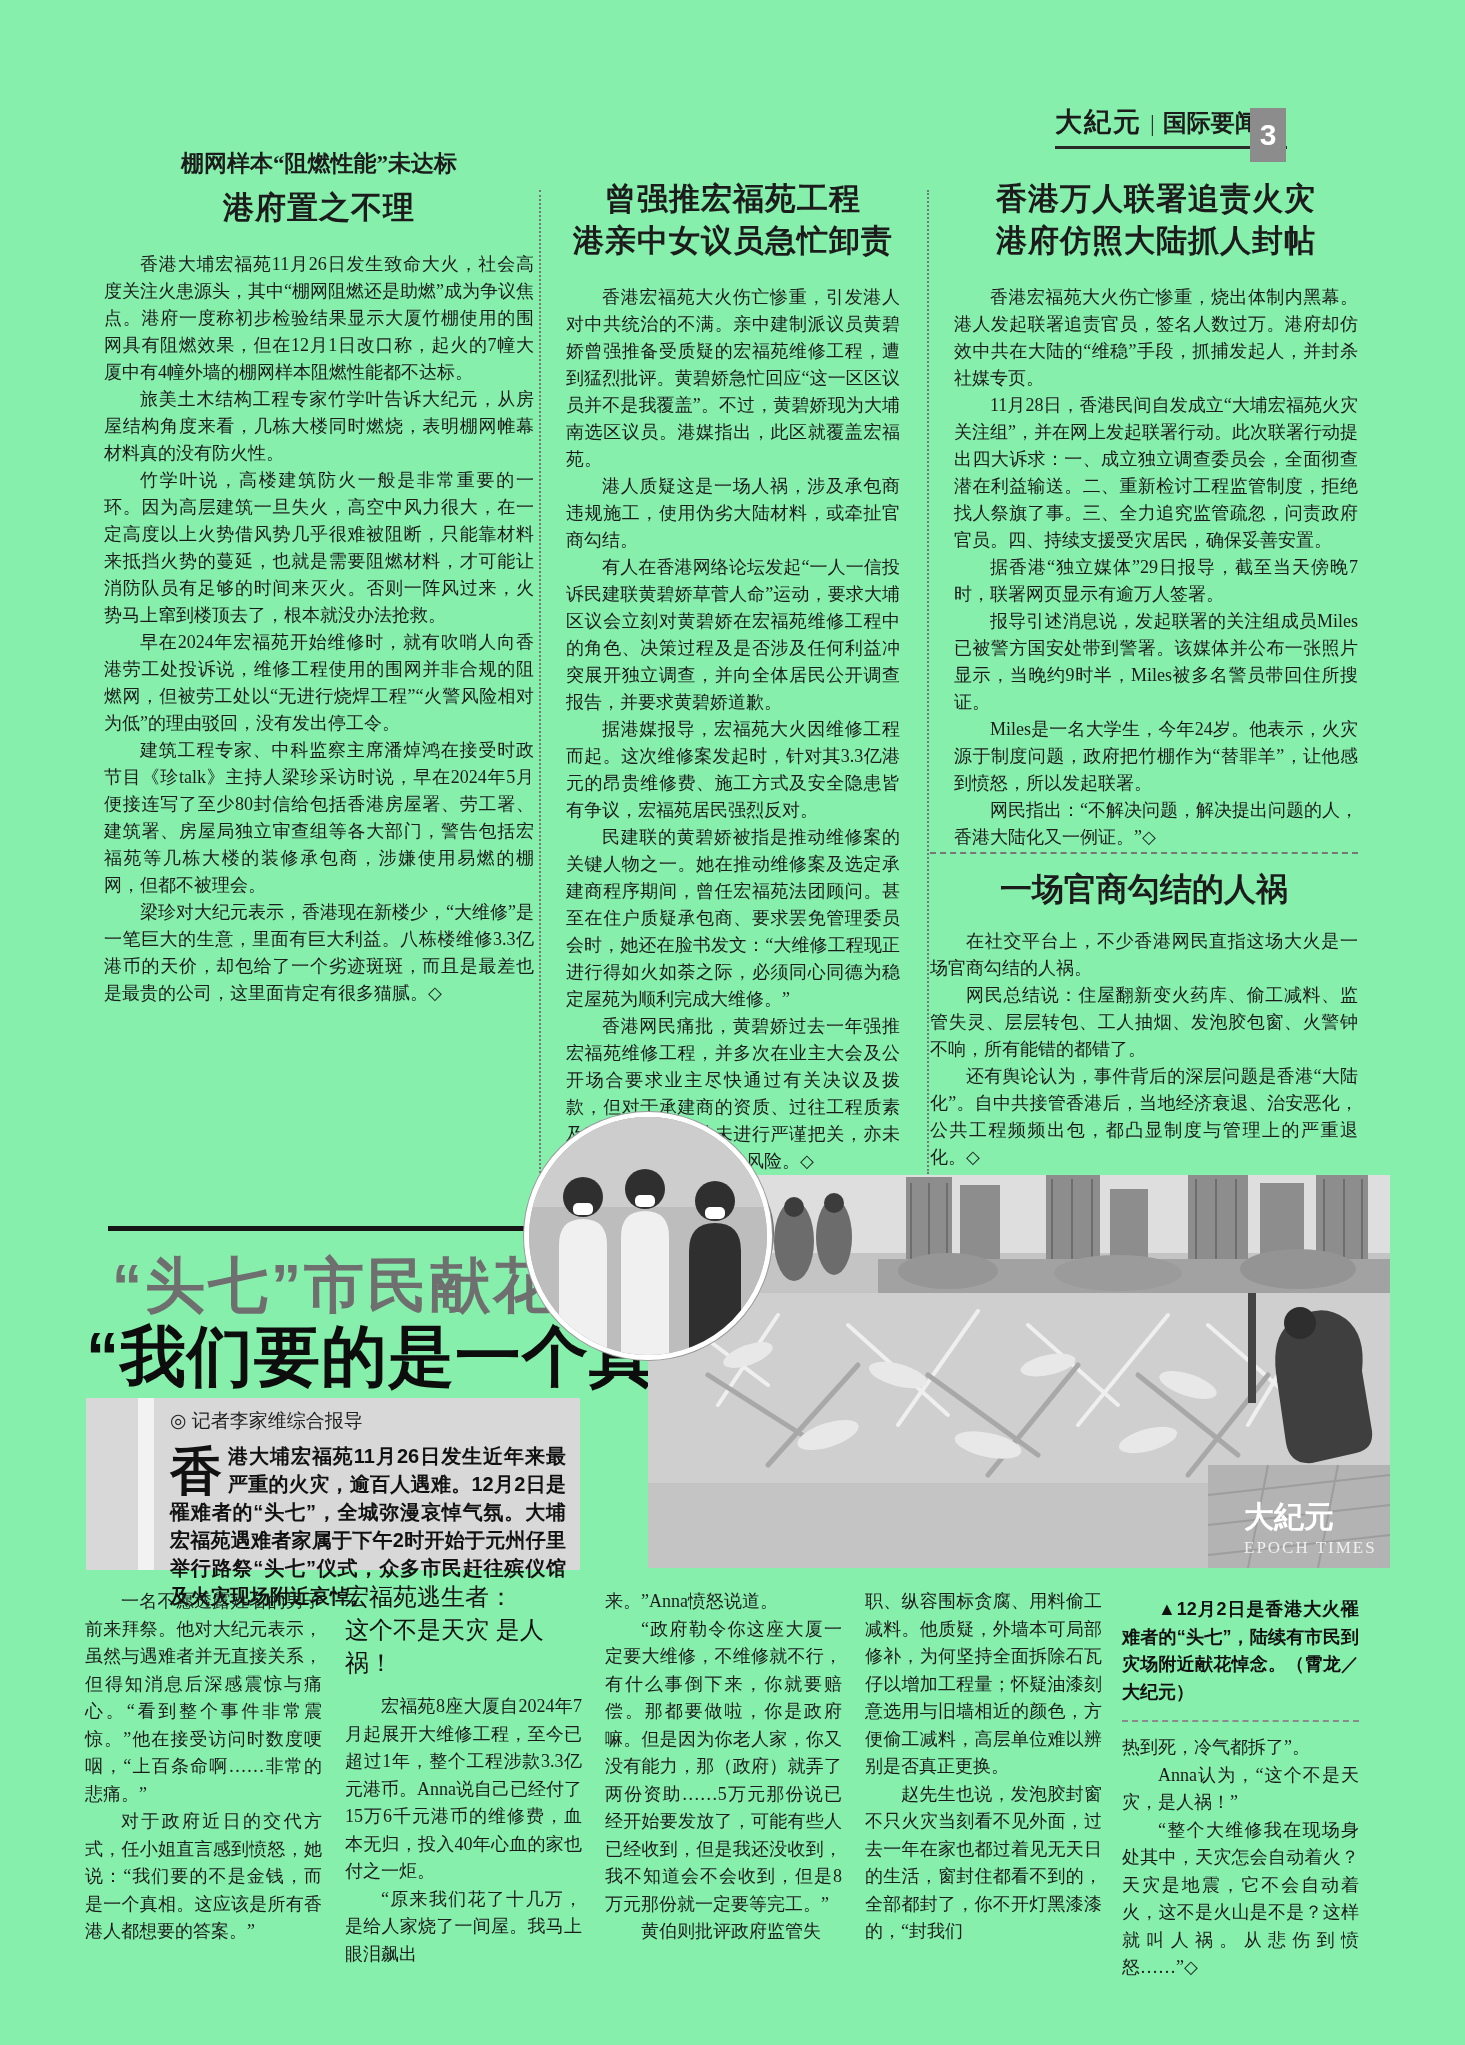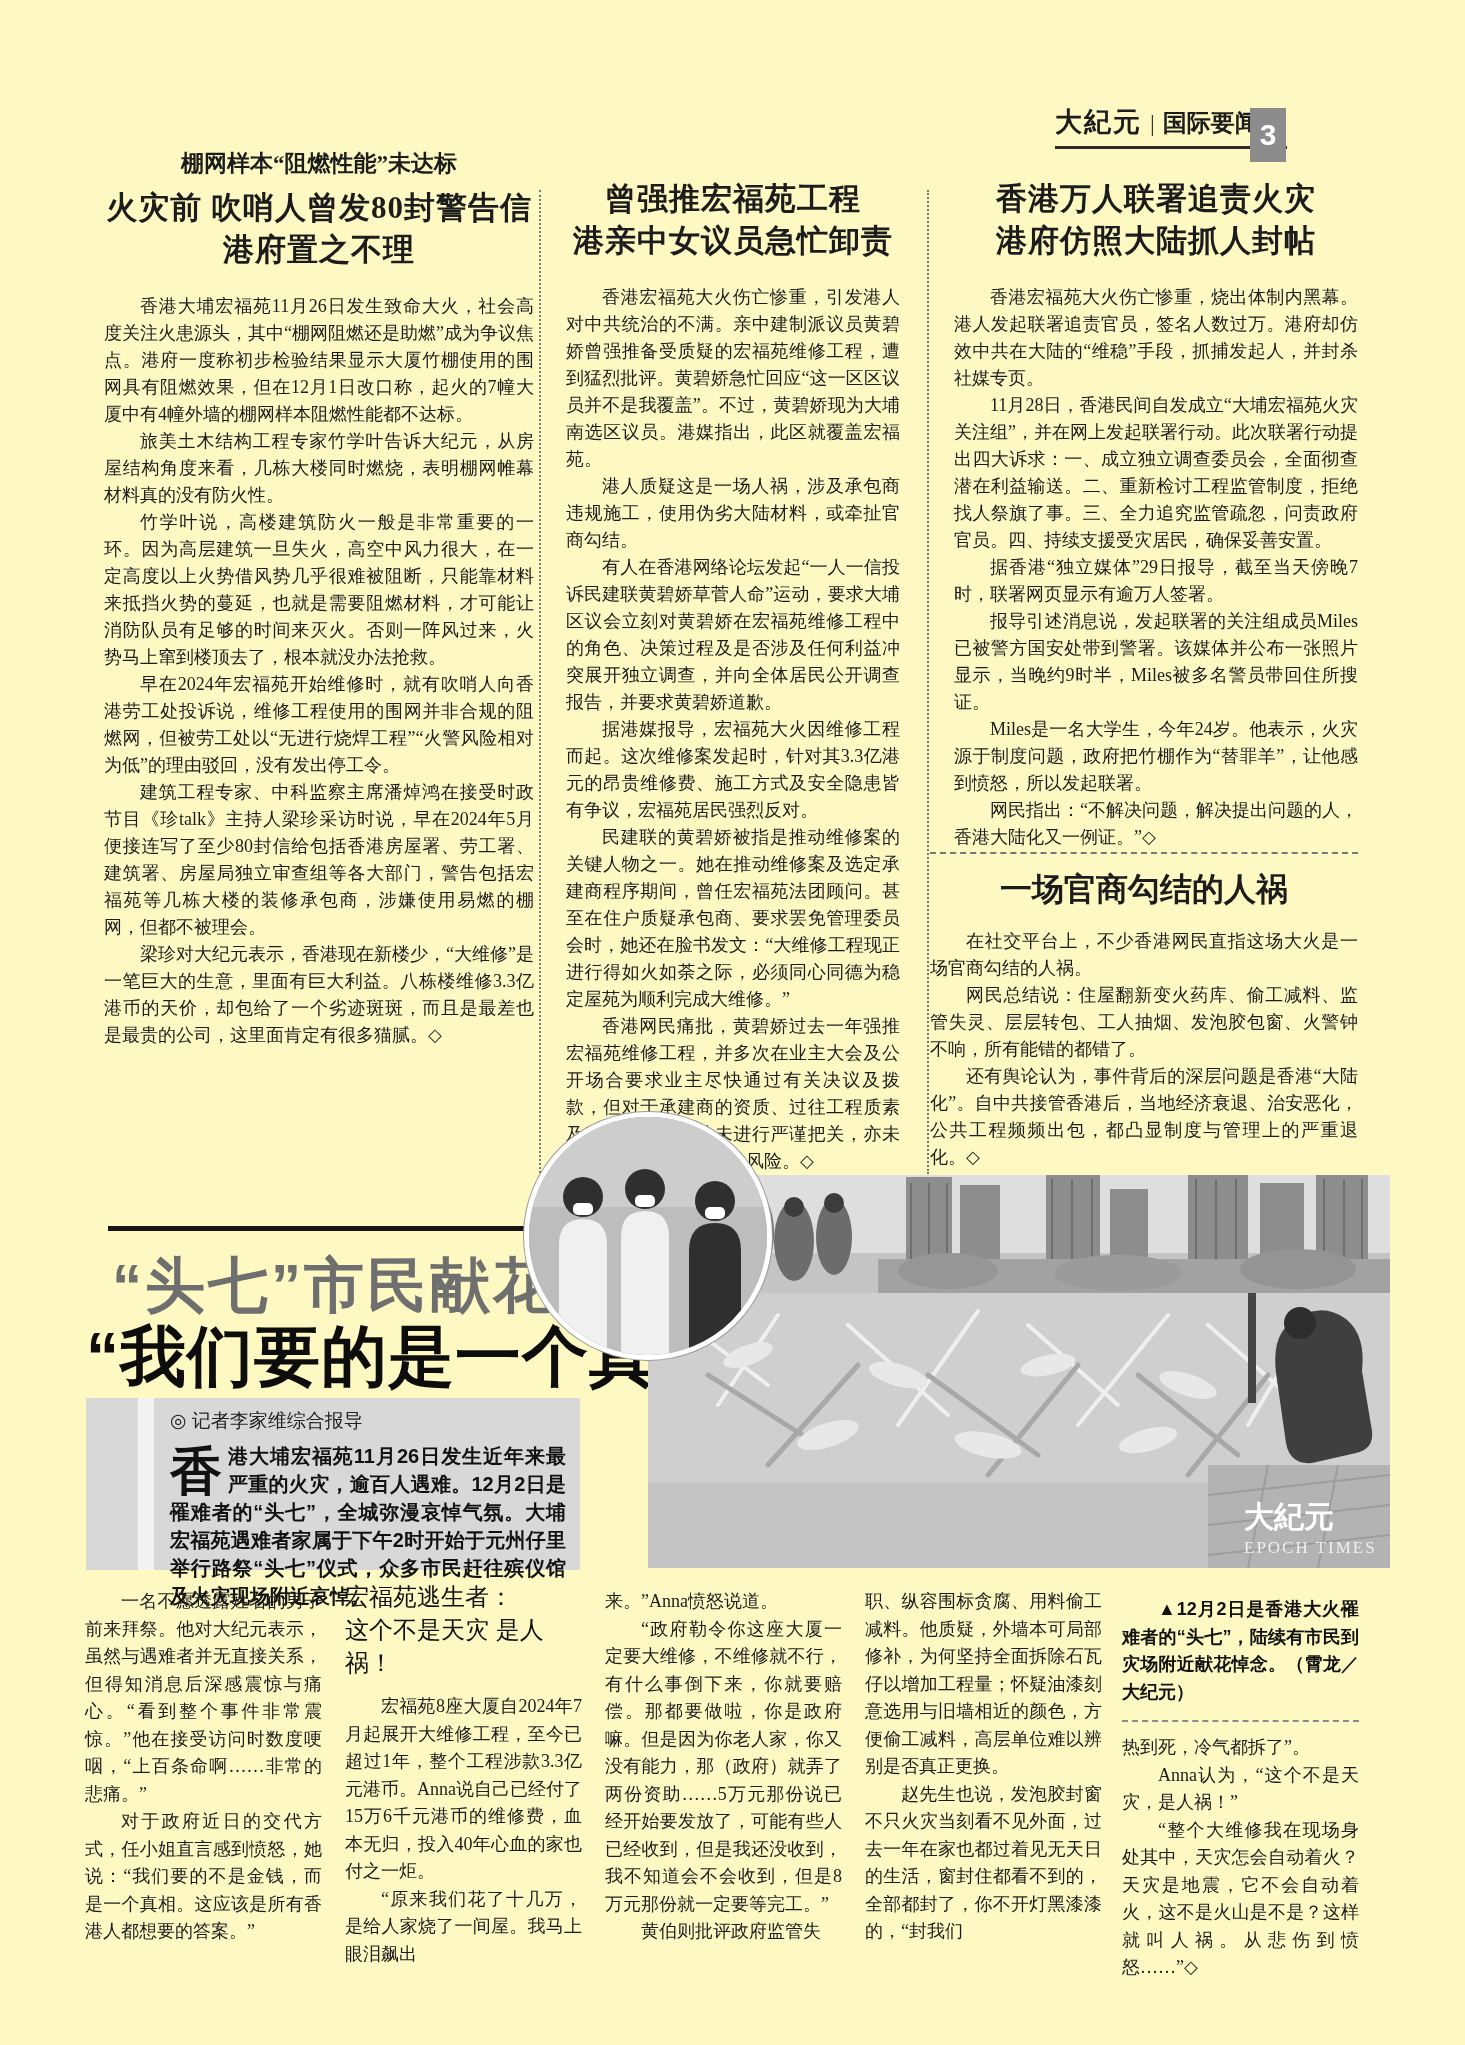--- a/index.html
+++ b/index.html
@@ -1,16 +1,16 @@
 <!DOCTYPE html>
 <html><head>
 <meta charset="utf-8">
 <style>
   html,body{margin:0;padding:0;background:#e8e8e8;}
-  .page{position:relative;width:1465px;height:2045px;background:#fef9c3;overflow:hidden;
+  .page{position:relative;width:1465px;height:2045px;background:#86efac;overflow:hidden;
         font-family:"Liberation Serif","DejaVu Serif",serif;color:#1c1c1c;}
 
   
   .ph-wrap{position:absolute;left:1055px;top:104px;width:232px;}
   .ph-text{display:flex;align-items:baseline;gap:8px;border-bottom:3px solid #2a2a2a;
            padding-bottom:6px;white-space:nowrap;}
   .ph-masthead{font-size:27px;font-weight:900;font-family:"Liberation Sans","DejaVu Sans",sans-serif;letter-spacing:2px;}
   .ph-divider{font-size:24px;color:#333;}
   .ph-section{font-size:24px;font-weight:700;font-family:Liberation Sans, sans-serif;}
   .ph-pagenum{position:absolute;left:1250px;top:108px;width:36px;height:54px;background:#8c8c8c;
@@ -67,21 +67,20 @@
       <span class="ph-masthead">大紀元</span>
       <span class="ph-divider">|</span>
       <span class="ph-section">国际要闻</span>
     </div>
   </div>
   <div class="ph-pagenum">3</div>
 
   <article class="tcol" style="left:85px;width:430px;margin-left:19px;">
     <p class="kicker">棚网样本“阻燃性能”未达标</p>
     <h2>
-      <span style="display:block">火灾前 吹哨人曾发80封警告信</span>
       <span style="display:block">港府置之不理</span>
     </h2>
     <div class="tbody">
       <p>香港大埔宏福苑11月26日发生致命大火，社会高度关注火患源头，其中“棚网阻燃还是助燃”成为争议焦点。港府一度称初步检验结果显示大厦竹棚使用的围网具有阻燃效果，但在12月1日改口称，起火的7幢大厦中有4幢外墙的棚网样本阻燃性能都不达标。</p>
       <p>旅美土木结构工程专家竹学叶告诉大纪元，从房屋结构角度来看，几栋大楼同时燃烧，表明棚网帷幕材料真的没有防火性。</p>
       <p>竹学叶说，高楼建筑防火一般是非常重要的一环。因为高层建筑一旦失火，高空中风力很大，在一定高度以上火势借风势几乎很难被阻断，只能靠材料来抵挡火势的蔓延，也就是需要阻燃材料，才可能让消防队员有足够的时间来灭火。否则一阵风过来，火势马上窜到楼顶去了，根本就没办法抢救。</p>
       <p>早在2024年宏福苑开始维修时，就有吹哨人向香港劳工处投诉说，维修工程使用的围网并非合规的阻燃网，但被劳工处以“无进行烧焊工程”“火警风险相对为低”的理由驳回，没有发出停工令。</p>
       <p>建筑工程专家、中科监察主席潘焯鸿在接受时政节目《珍talk》主持人梁珍采访时说，早在2024年5月便接连写了至少80封信给包括香港房屋署、劳工署、建筑署、房屋局独立审查组等各大部门，警告包括宏福苑等几栋大楼的装修承包商，涉嫌使用易燃的棚网，但都不被理会。</p>
       <p>梁珍对大纪元表示，香港现在新楼少，“大维修”是一笔巨大的生意，里面有巨大利益。八栋楼维修3.3亿港币的天价，却包给了一个劣迹斑斑，而且是最差也是最贵的公司，这里面肯定有很多猫腻。◇</p>
     </div>

